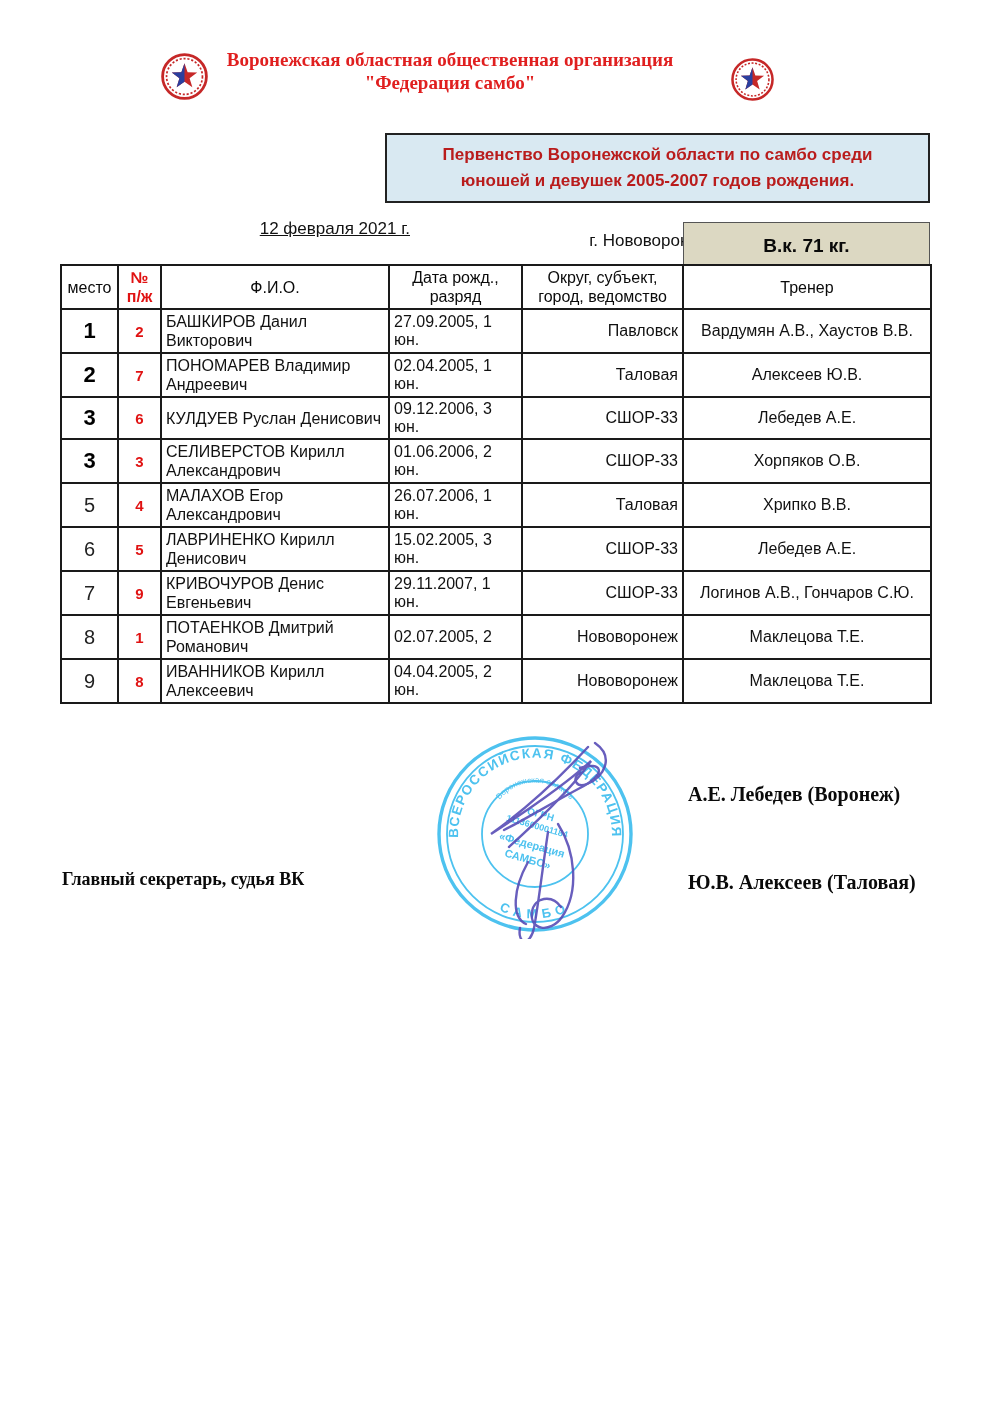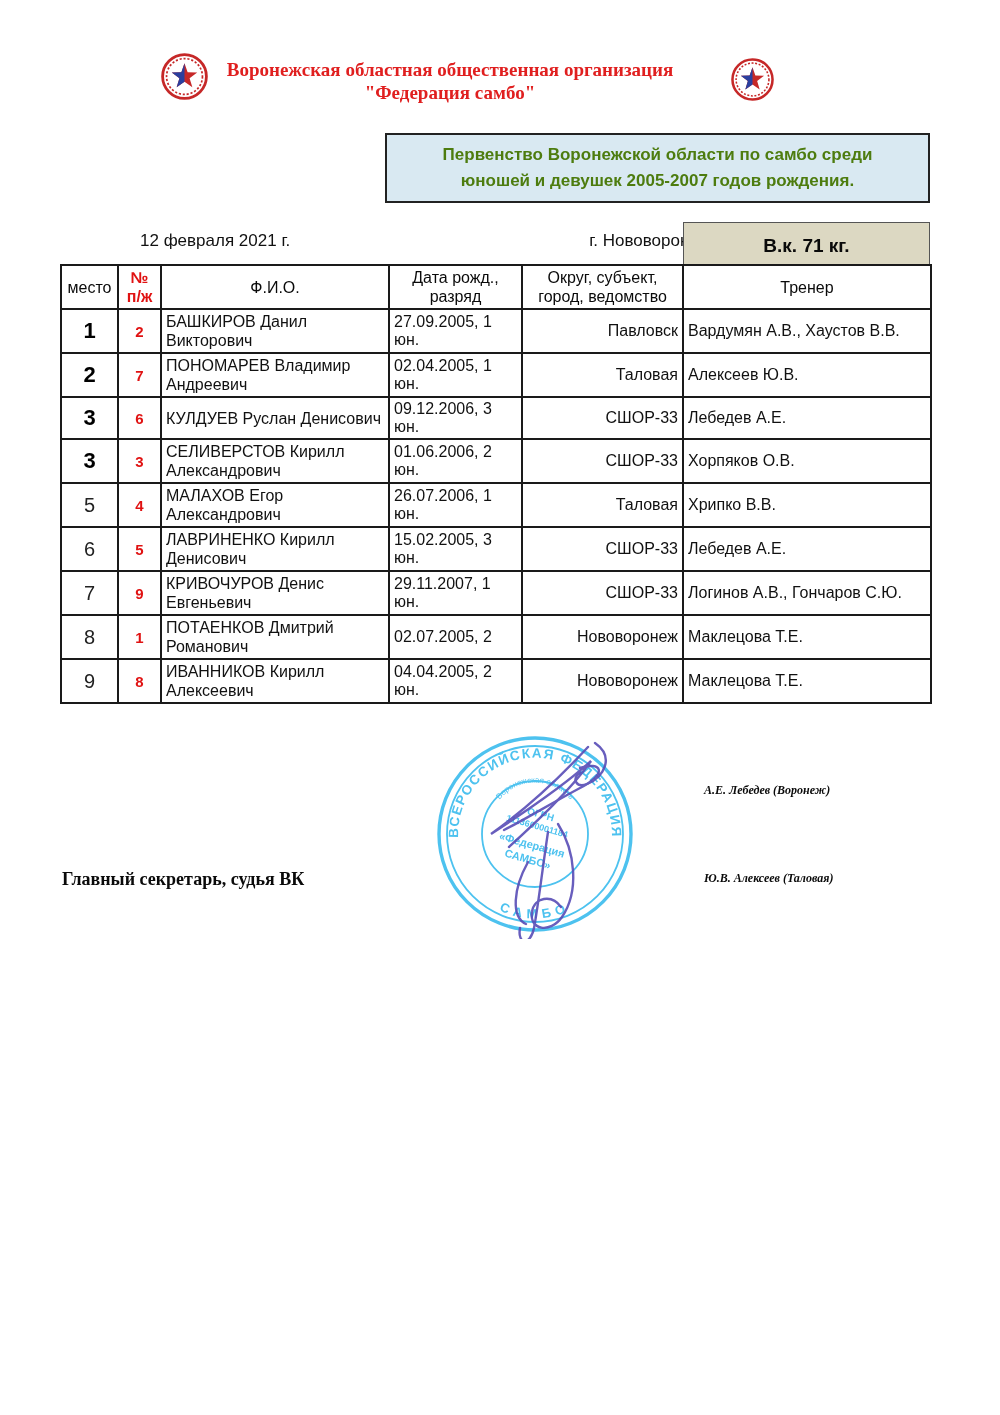--- a/index.html
+++ b/index.html
@@ -1,33 +1,33 @@
 <!DOCTYPE html>
 <html style="--red-accent: #e01f1f; --red-number: #e01212; --event-bg: #d9e9f2; --weight-bg: #dcd8c2; --stamp-blue: #3ebdee; --ink-blue: #4a3db0; --logo-red: #c62828; --logo-blue: #2a3f9f;"><head>
 <meta charset="utf-8">
 <style>
   html,body{margin:0;padding:0;background:#fff;}
   .page{position:relative;width:1000px;height:1415px;background:#ffffff;overflow:hidden;
         font-family:"Liberation Sans",sans-serif;color:#111;}
   
-  .org-text{position:absolute;left:220px;top:58px;width:460px;text-align:center;
+  .org-text{position:absolute;left:220px;top:48px;width:460px;text-align:center;
             font-family:"Liberation Serif",serif;font-weight:bold;font-size:19px;
             line-height:23px;color:var(--red-accent,#e01f1f);}
   .logo{position:absolute;}
   .logo-left{left:161px;top:53px;width:47px;height:47px;}
   .logo-right{left:731px;top:58px;width:43px;height:43px;}
   
   .doc-title{position:absolute;left:60px;top:159px;width:325px;text-align:center;
              font-weight:bold;font-size:21px;letter-spacing:.5px;color:#0a0a0a;}
   .event-box{position:absolute;left:385px;top:133px;width:545px;height:70px;
              background:var(--event-bg,#d9e9f2);border:2px solid #222;box-sizing:border-box;
              display:flex;align-items:center;justify-content:center;text-align:center;
-             font-weight:bold;font-size:17px;line-height:26px;padding:0 28px;color:#4d7c0f;}
-  
-  .meta-date{position:absolute;left:140px;top:231px;width:270px;text-align:left;font-size:17px;}
+             font-weight:bold;font-size:17px;line-height:26px;padding:0 28px;color:#b91c1c;}
+  
+  .meta-date{position:absolute;left:140px;top:219px;width:270px;text-align:right;font-size:17px;text-decoration:underline;}
   .meta-city{position:absolute;left:470px;top:231px;width:240px;text-align:right;font-size:17px;}
   .weight-box{position:absolute;left:683px;top:222px;width:247px;height:48px;
               background:var(--weight-bg,#dcd8c2);border:1.5px solid #555;box-sizing:border-box;
               display:flex;align-items:center;justify-content:center;
               font-weight:bold;font-size:19px;color:#0a0a0a;}
   
   table.rt{position:absolute;left:60px;top:264px;width:870px;border-collapse:collapse;
            table-layout:fixed;font-size:16px;}
   table.rt th,table.rt td{border:2px solid #1a1a1a;padding:2px 4px;box-sizing:border-box;
            background:#fff;vertical-align:middle;}
@@ -35,26 +35,26 @@
   table.rt tbody tr{height:40px;}
   th{font-weight:normal;text-align:center;line-height:19px;color:#0a0a0a;}
   th.hl{color:var(--red-number,#e01212);font-weight:bold;}
   td.place{text-align:center;font-size:20px;color:#222;}
   td.place.b{font-weight:bold;font-size:22px;color:#000;}
   td.num{text-align:center;font-weight:bold;font-size:15px;color:var(--red-number,#e01212);}
   td.name{text-align:left;padding-left:9px;line-height:19px;}
   td.bdate{text-align:left;padding-left:8px;}
   td.region{text-align:right;padding-left:10px;}
   td.region.c{padding-left:24px;}
-  td.trainer{}
+  td.trainer{text-align:center;}
   
   .sig-role{position:absolute;left:62px;font-family:"Liberation Serif",serif;
             font-weight:bold;font-size:18px;color:#0a0a0a;}
-  .sig-name{position:absolute;left:704px;font-family:"Liberation Serif",serif;
-            font-weight:bold;font-size:12px;color:#0a0a0a;font-style:italic;}
+  .sig-name{position:absolute;left:688px;font-family:"Liberation Serif",serif;
+            font-weight:bold;font-size:20px;color:#0a0a0a;}
   .r1{top:781px;} .n1{top:783px;} .r2{top:869px;} .n2{top:871px;}
   .stamp-wrap{position:absolute;left:430px;top:731px;width:210px;height:208px;}
   .stamp-wrap svg{opacity:.92;}
 </style>
 </head>
 <body>
 
 <div class="page">
 
   <svg class="logo logo-left" viewBox="0 0 44 44">

